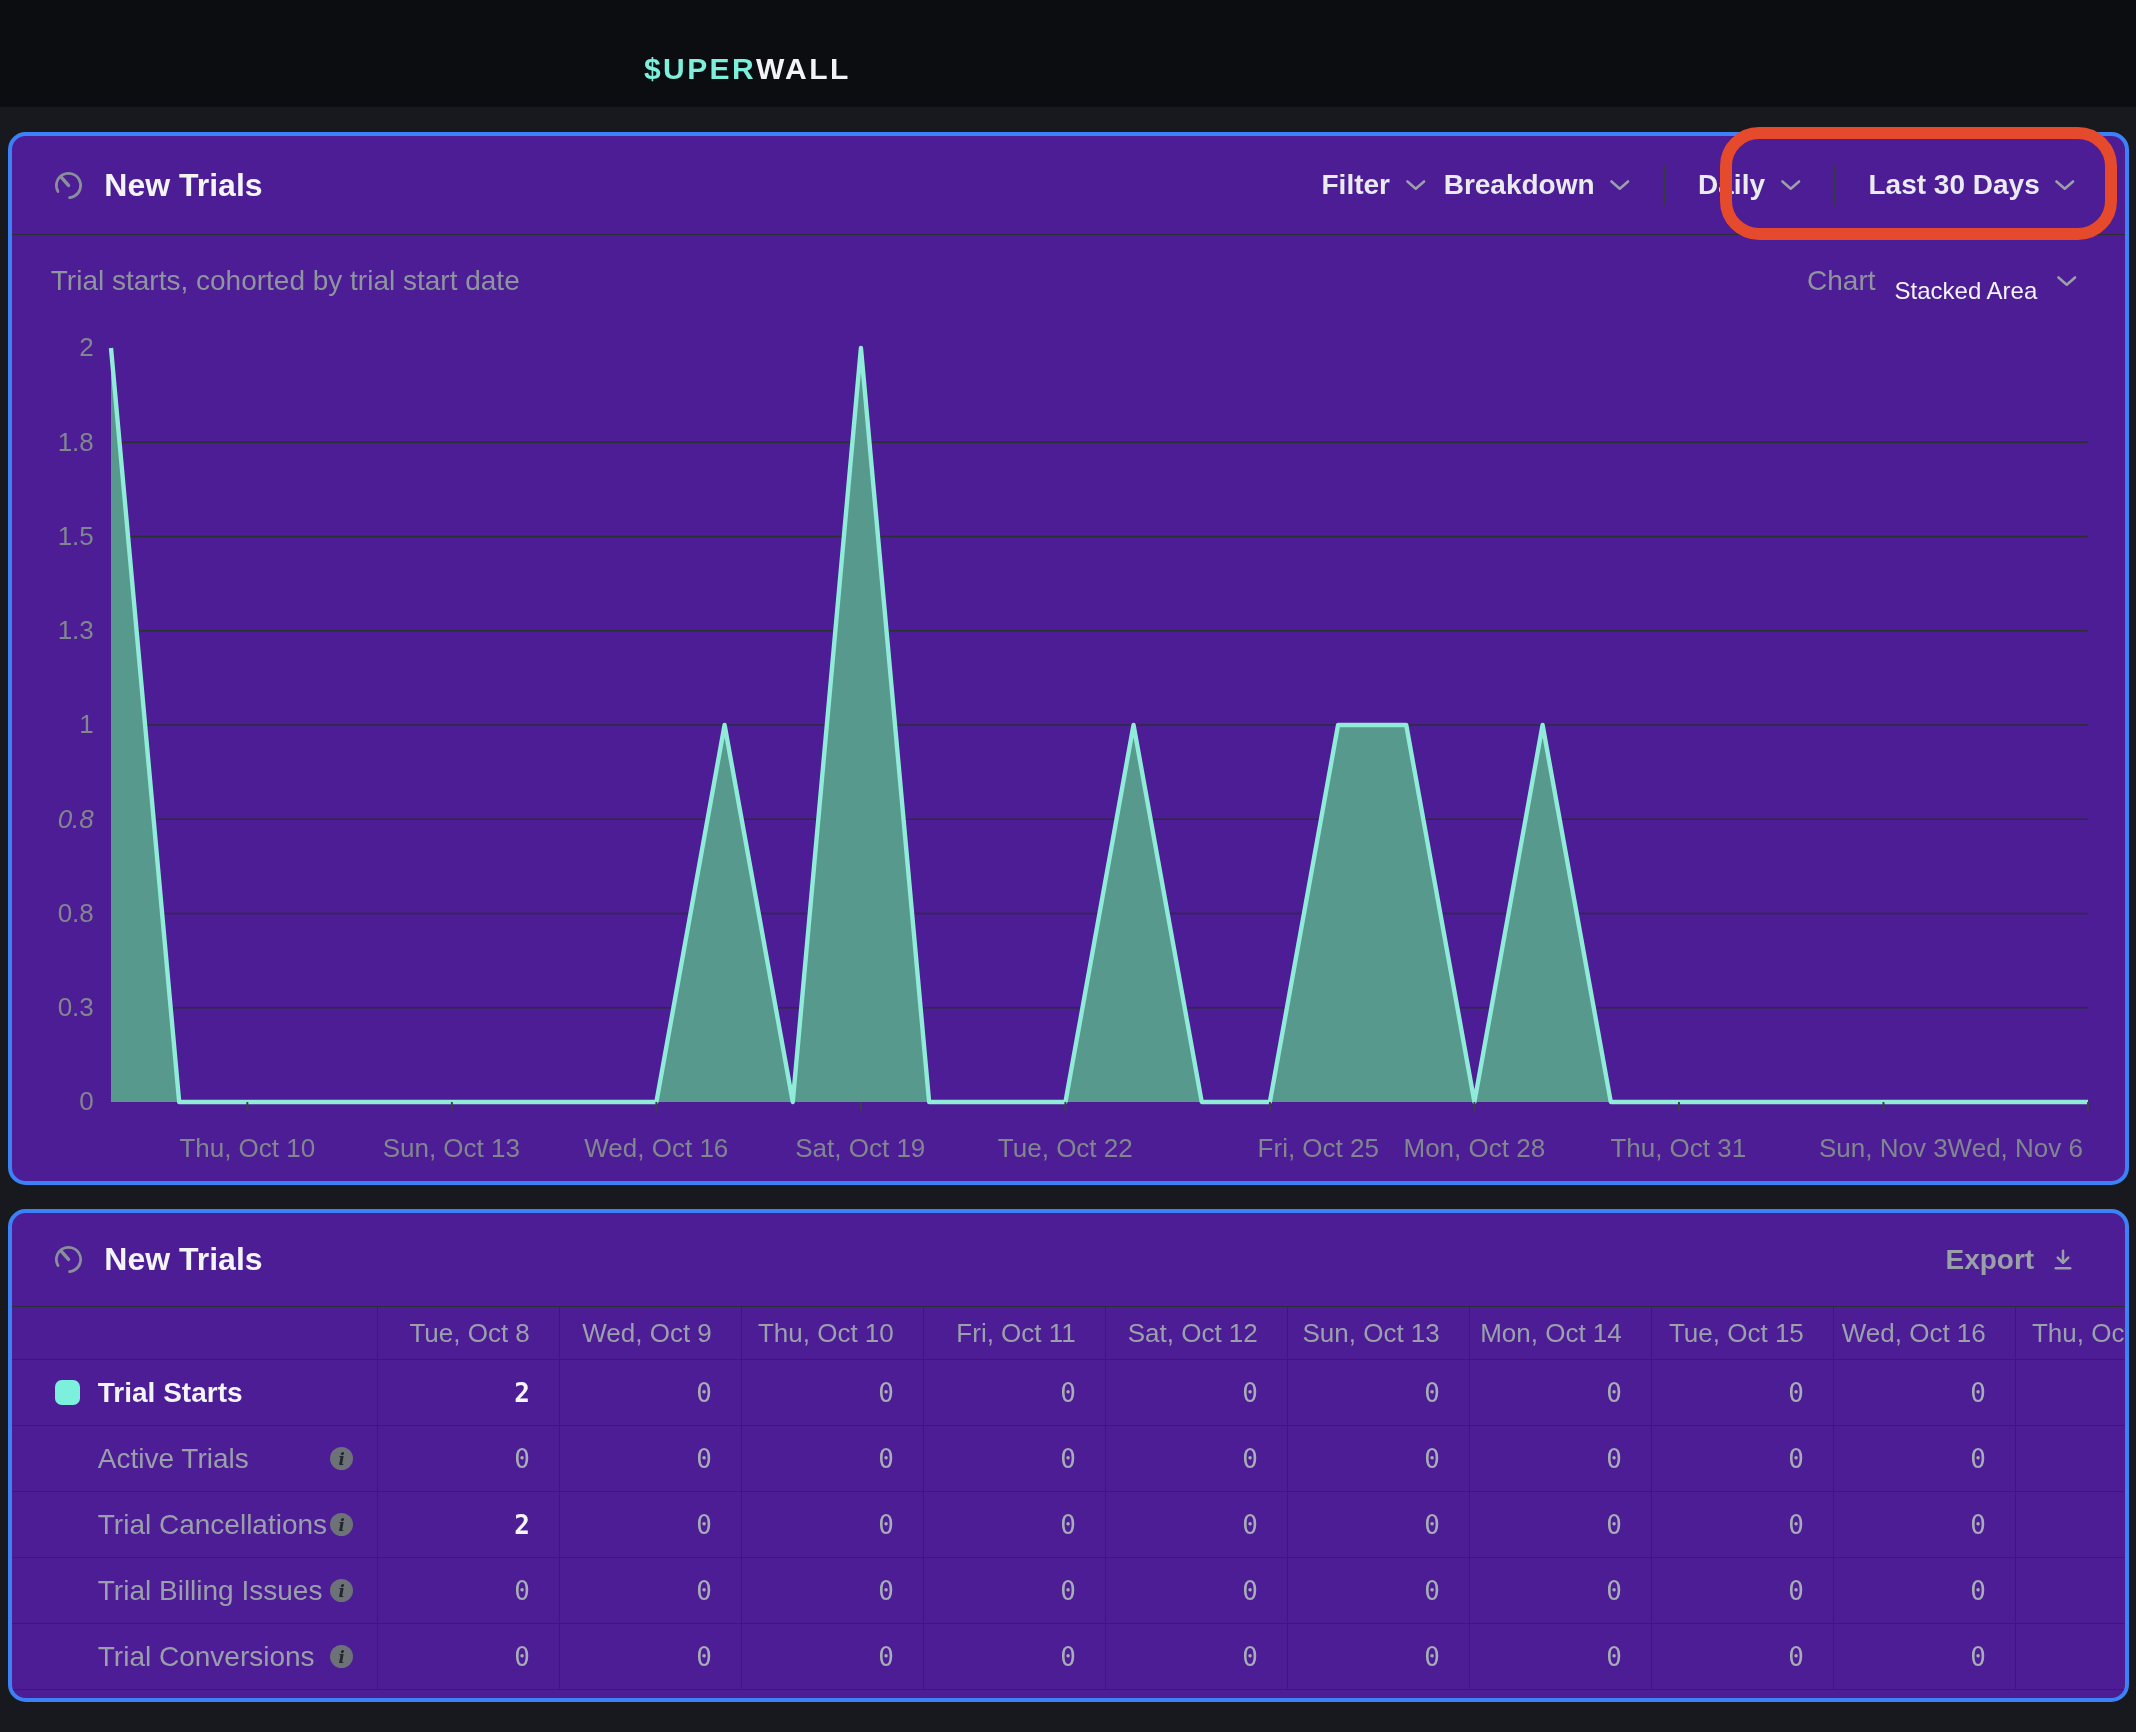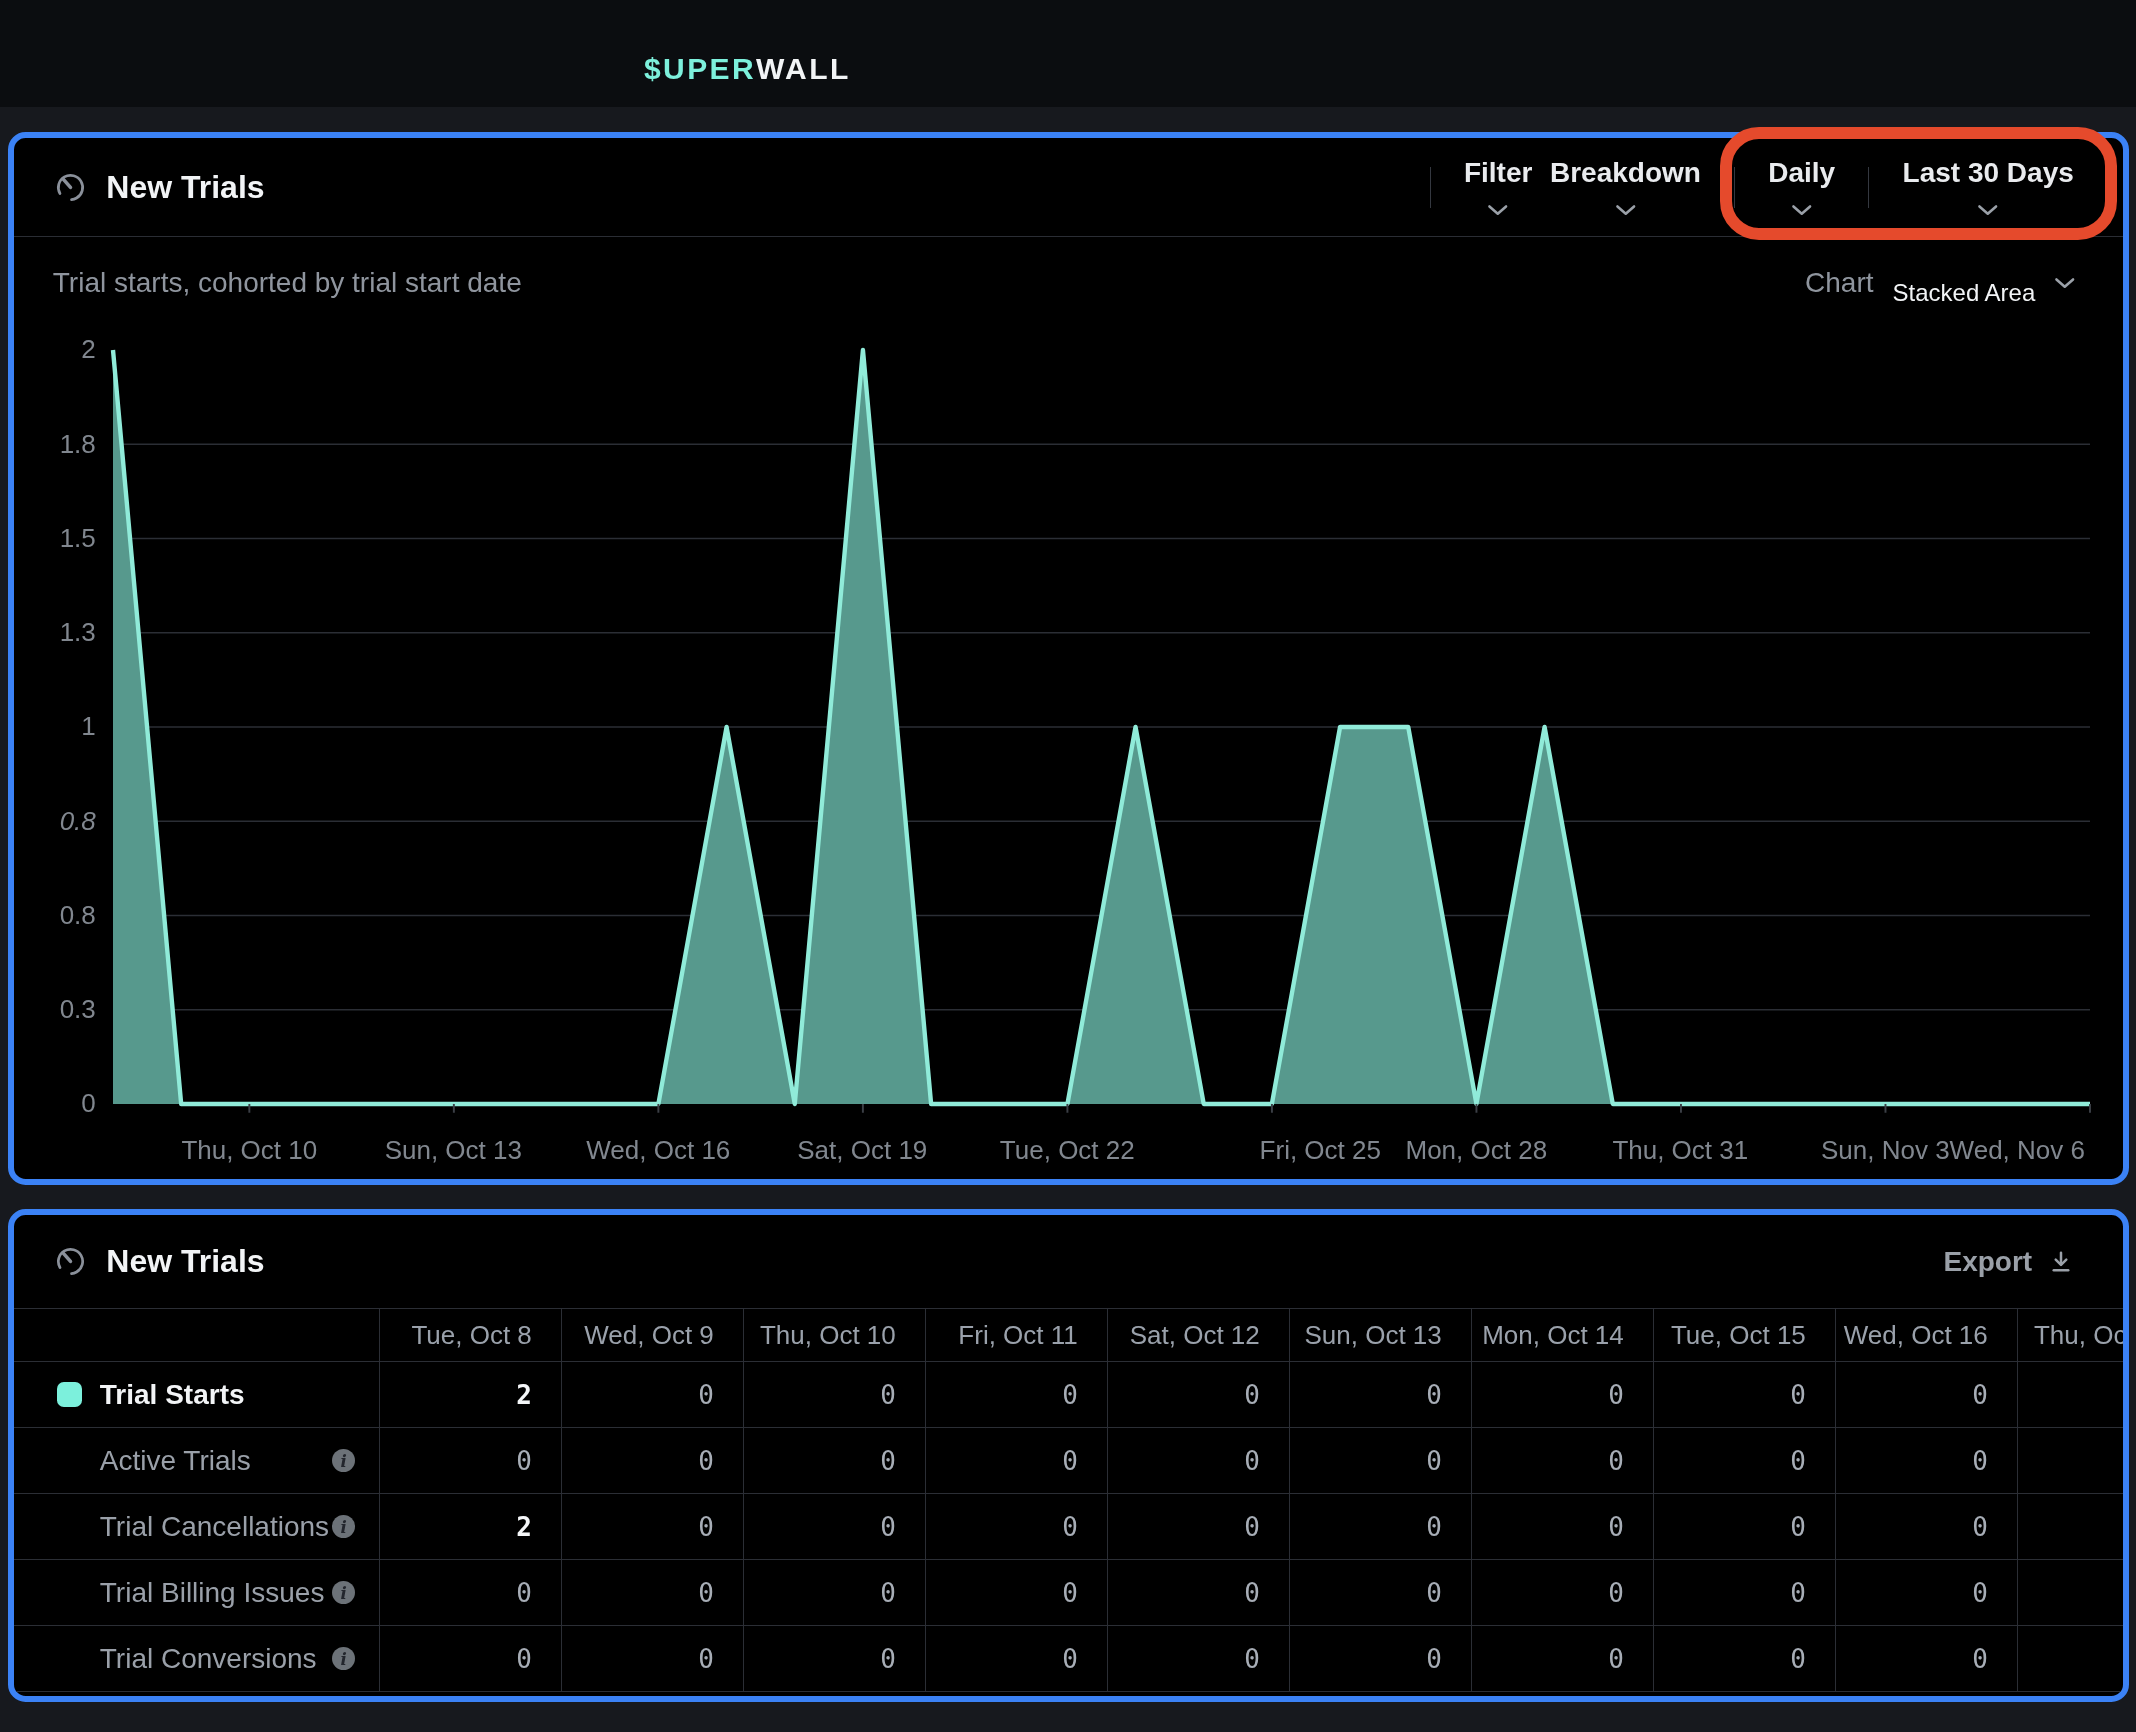--- a/index.html
+++ b/index.html
@@ -7,31 +7,31 @@
     width:2137px;height:1732px;position:relative;overflow:hidden;
     background:#17191e;font-family:"Liberation Sans",sans-serif;
     -webkit-font-smoothing:antialiased;
   }
   .topbar{position:absolute;left:0;top:0;width:2137px;height:107px;background:#0b0d10;}
   .brand{position:absolute;left:644px;top:0;height:137px;display:flex;align-items:center;
     font-size:30px;font-weight:700;letter-spacing:2.4px;}
   .brand .p1{color:#7df0dc;}
   .brand .p2{color:#f2f4f6;}
 
-  .card{position:absolute;background:#000000;border:6px solid #3b82f6;border-radius:17.6px;box-sizing:border-box;}
+  .card{position:absolute;background:#4c1d95;border:4px solid #3b82f6;border-radius:17.6px;box-sizing:border-box;}
   #card-chart{left:7.8px;top:132px;width:2121px;height:1053px;}
   #card-table{left:7.8px;top:1209px;width:2121px;height:493px;overflow:hidden;}
 
   .card-header{position:absolute;left:0;top:0;right:0;height:99px;display:flex;align-items:center;
     justify-content:space-between;padding:0 49px 0 39px;border-bottom:1px solid #2a2d34;box-sizing:border-box;}
   .title-group{display:flex;align-items:center;gap:18.5px;}
   .card-title{color:#f2f4f6;font-size:32px;font-weight:700;}
 
   .toolbar{display:flex;align-items:center;gap:17.6px;}
-  .tb-item{display:flex;align-items:center;gap:14.6px;color:#e9ebee;font-size:28px;font-weight:700;cursor:pointer;flex-direction:column;}
+  .tb-item{display:flex;align-items:center;gap:14.6px;color:#e9ebee;font-size:28px;font-weight:700;cursor:pointer;}
   .tb-div{width:1px;height:41px;background:#343840;margin:0 15.6px;}
 
   .annotation{position:absolute;left:1720px;top:127px;width:397px;height:113px;
     border:12.7px solid #e54a2c;border-radius:39px;box-sizing:border-box;pointer-events:none;z-index:5;}
 
   .subtitle-row{position:absolute;left:39px;right:47px;top:115px;height:60px;
     display:flex;align-items:center;justify-content:space-between;}
   .subtitle{color:#8f959e;font-size:28px;}
   .chart-type{display:flex;align-items:center;gap:19px;cursor:pointer;}
   .chart-type .lab{color:#8f959e;font-size:28px;}

